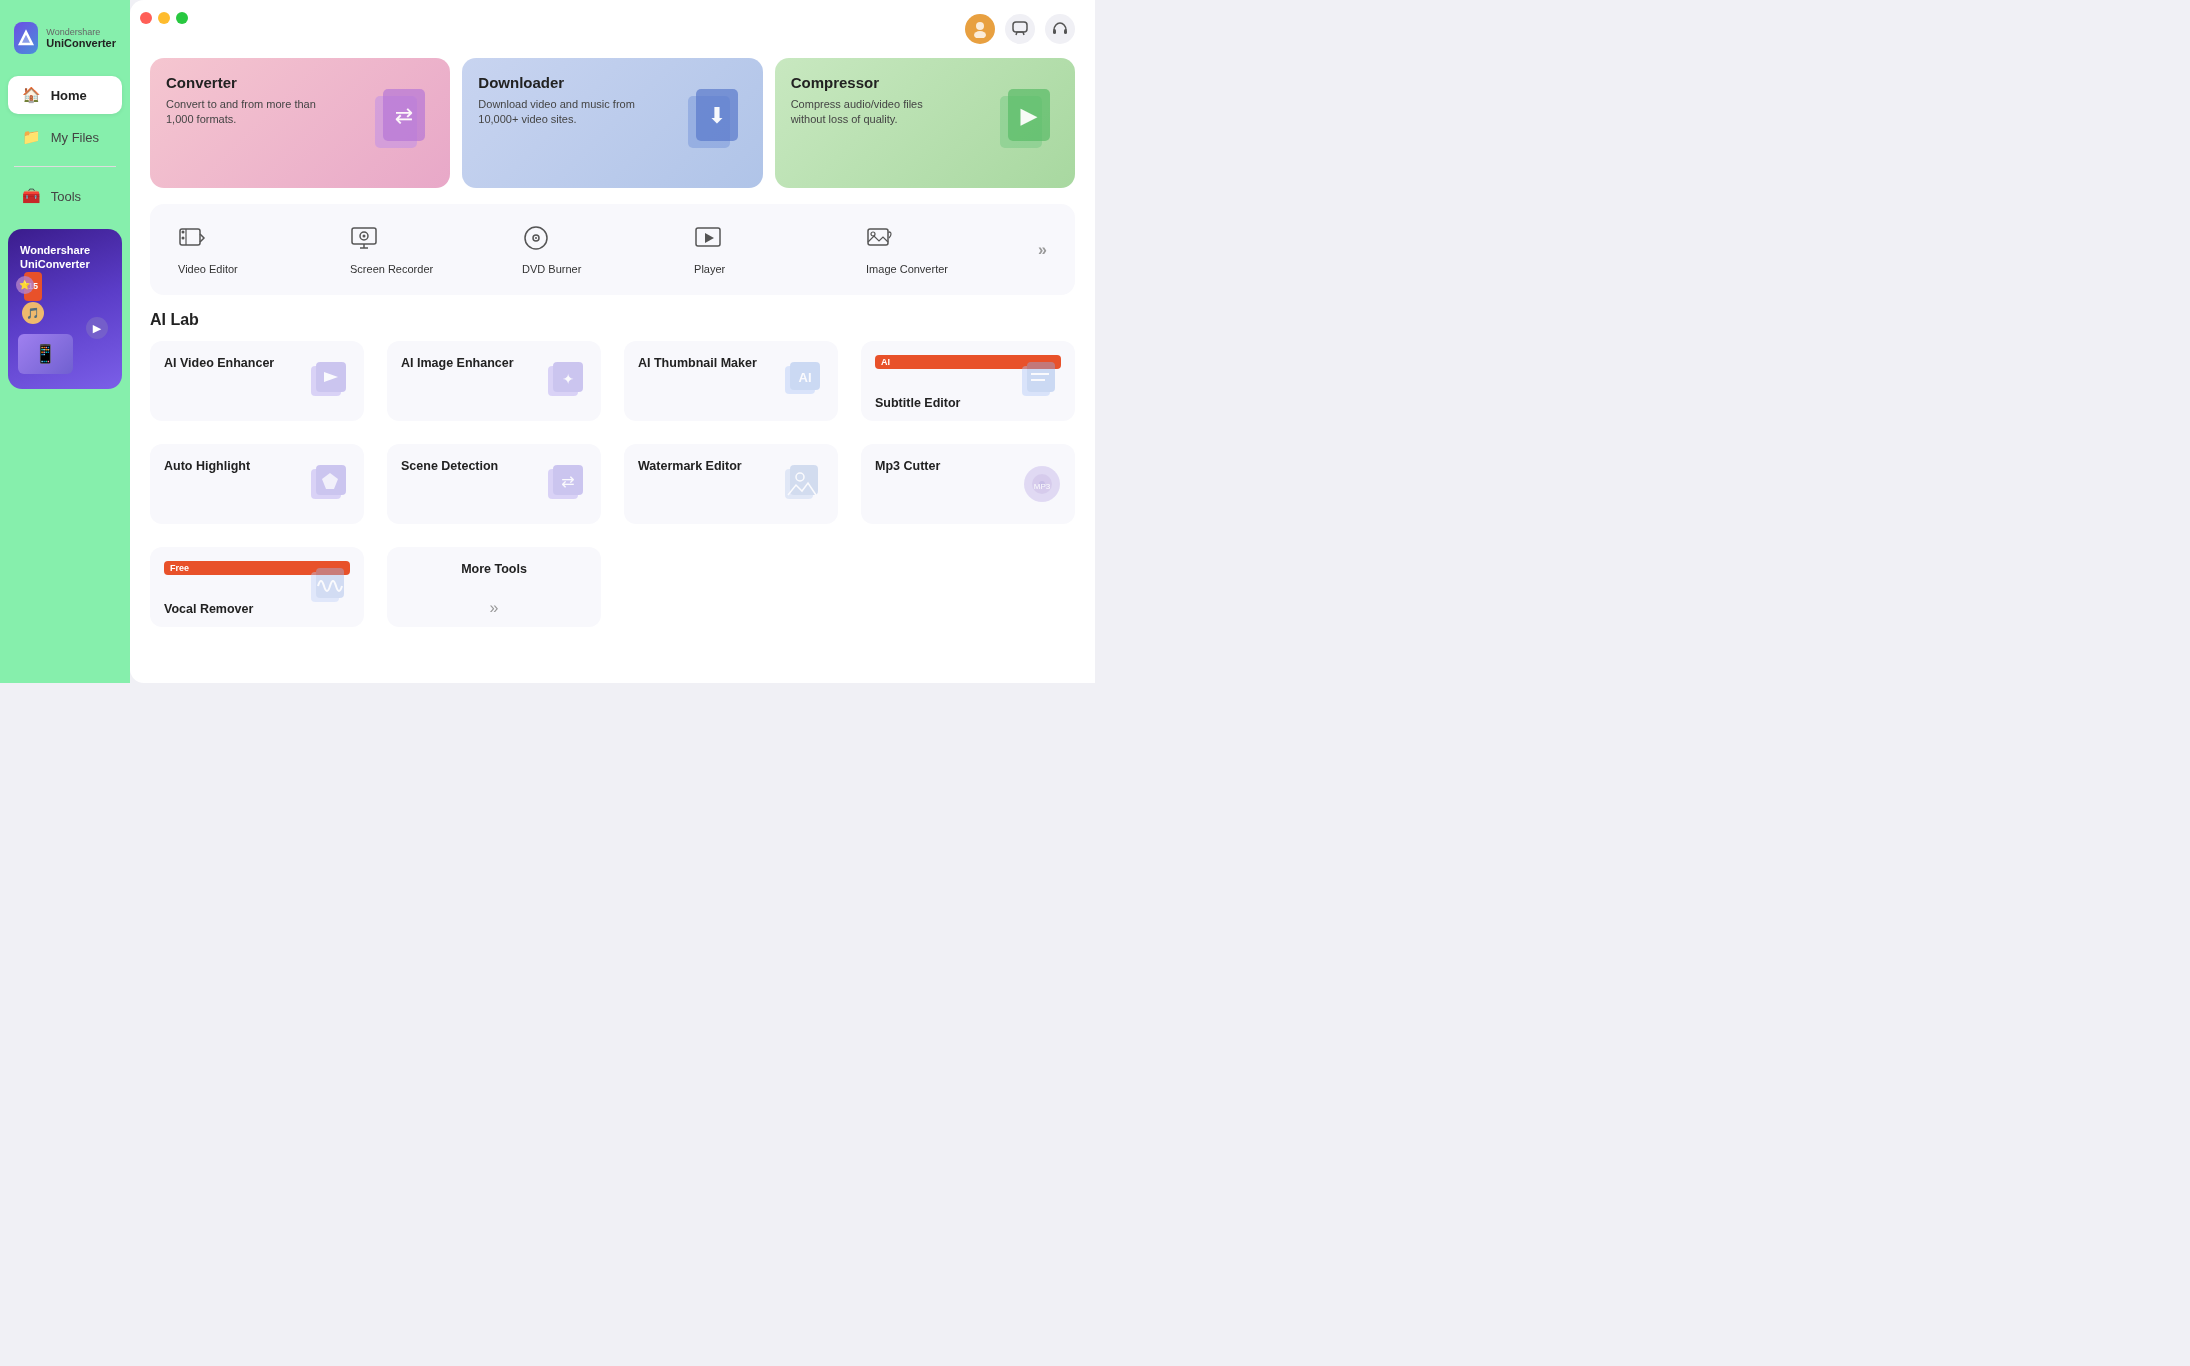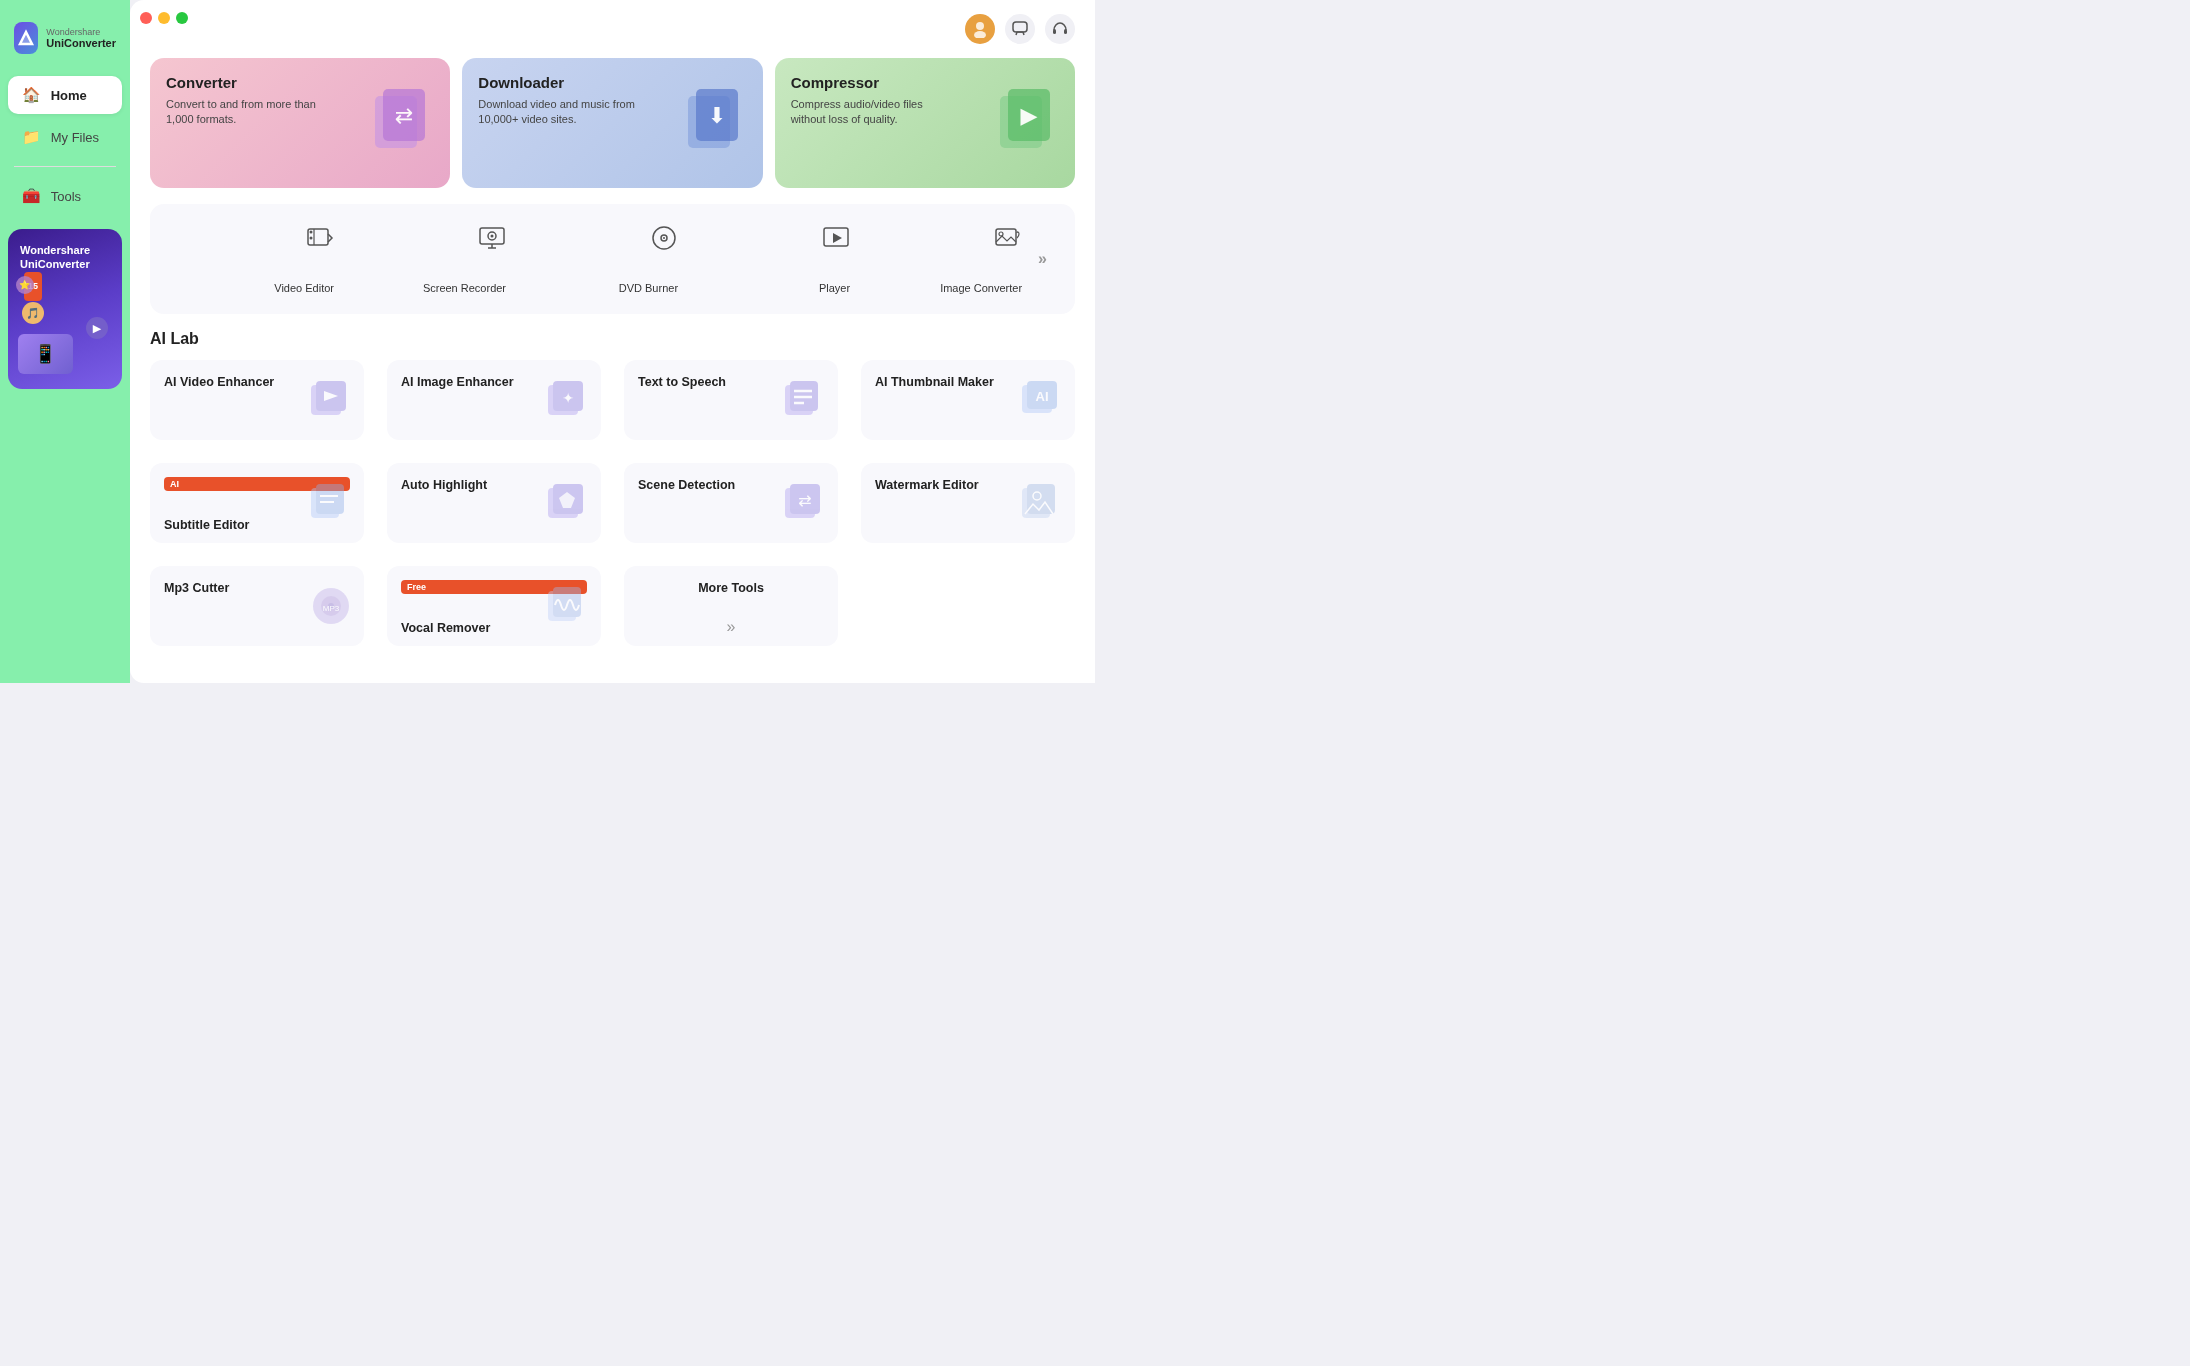--- a/index.html
+++ b/index.html
@@ -225,22 +225,22 @@
       padding: 16px 20px;
       display: flex;
       align-items: center;
       gap: 0;
       margin-bottom: 16px;
     }
     .tool-item {
       flex: 1;
       display: flex;
       flex-direction: column;
-      align-items: flex-end;
-      gap: 24px;
+      align-items: flex-start;
+      gap: 5px;
       cursor: pointer;
       padding: 4px 8px;
     }
     .tool-icon {
       font-size: 22px;
       color: #555;
     }
     .tool-label {
       font-size: 11px;
       color: #333;
@@ -516,32 +516,20 @@
       <div class="ai-card-icon">
         <svg width="50" height="50" viewBox="0 0 50 50" opacity="0.6">
           <rect x="5" y="10" width="30" height="30" rx="4" fill="#b0a0f0"></rect>
           <rect x="10" y="6" width="30" height="30" rx="4" fill="#9080e0"></rect>
           <text x="25" y="28" text-anchor="middle" font-size="14" fill="white">✦</text>
         </svg>
       </div>
     </div>
 
 
-    <div class="ai-card">
-      <div class="ai-card-title">Text to Speech</div>
-      <div class="ai-card-icon">
-        <svg width="50" height="50" viewBox="0 0 50 50" opacity="0.6">
-          <rect x="5" y="10" width="28" height="30" rx="4" fill="#b0a0f0"></rect>
-          <rect x="10" y="6" width="28" height="30" rx="4" fill="#9080e0"></rect>
-          <line x1="14" y1="16" x2="32" y2="16" stroke="white" stroke-width="2.5"></line>
-          <line x1="14" y1="22" x2="32" y2="22" stroke="white" stroke-width="2.5"></line>
-          <line x1="14" y1="28" x2="24" y2="28" stroke="white" stroke-width="2.5"></line>
-        </svg>
-      </div>
-    </div>
 
     <div class="ai-card">
       <div class="ai-card-title">AI Thumbnail Maker</div>
       <div class="ai-card-icon">
         <svg width="50" height="50" viewBox="0 0 50 50" opacity="0.6">
           <rect x="5" y="10" width="30" height="28" rx="4" fill="#b0c8f8"></rect>
           <rect x="10" y="6" width="30" height="28" rx="4" fill="#90b0e8"></rect>
           <text x="25" y="26" text-anchor="middle" font-size="13" fill="white" font-weight="bold">AI</text>
         </svg>
       </div>

